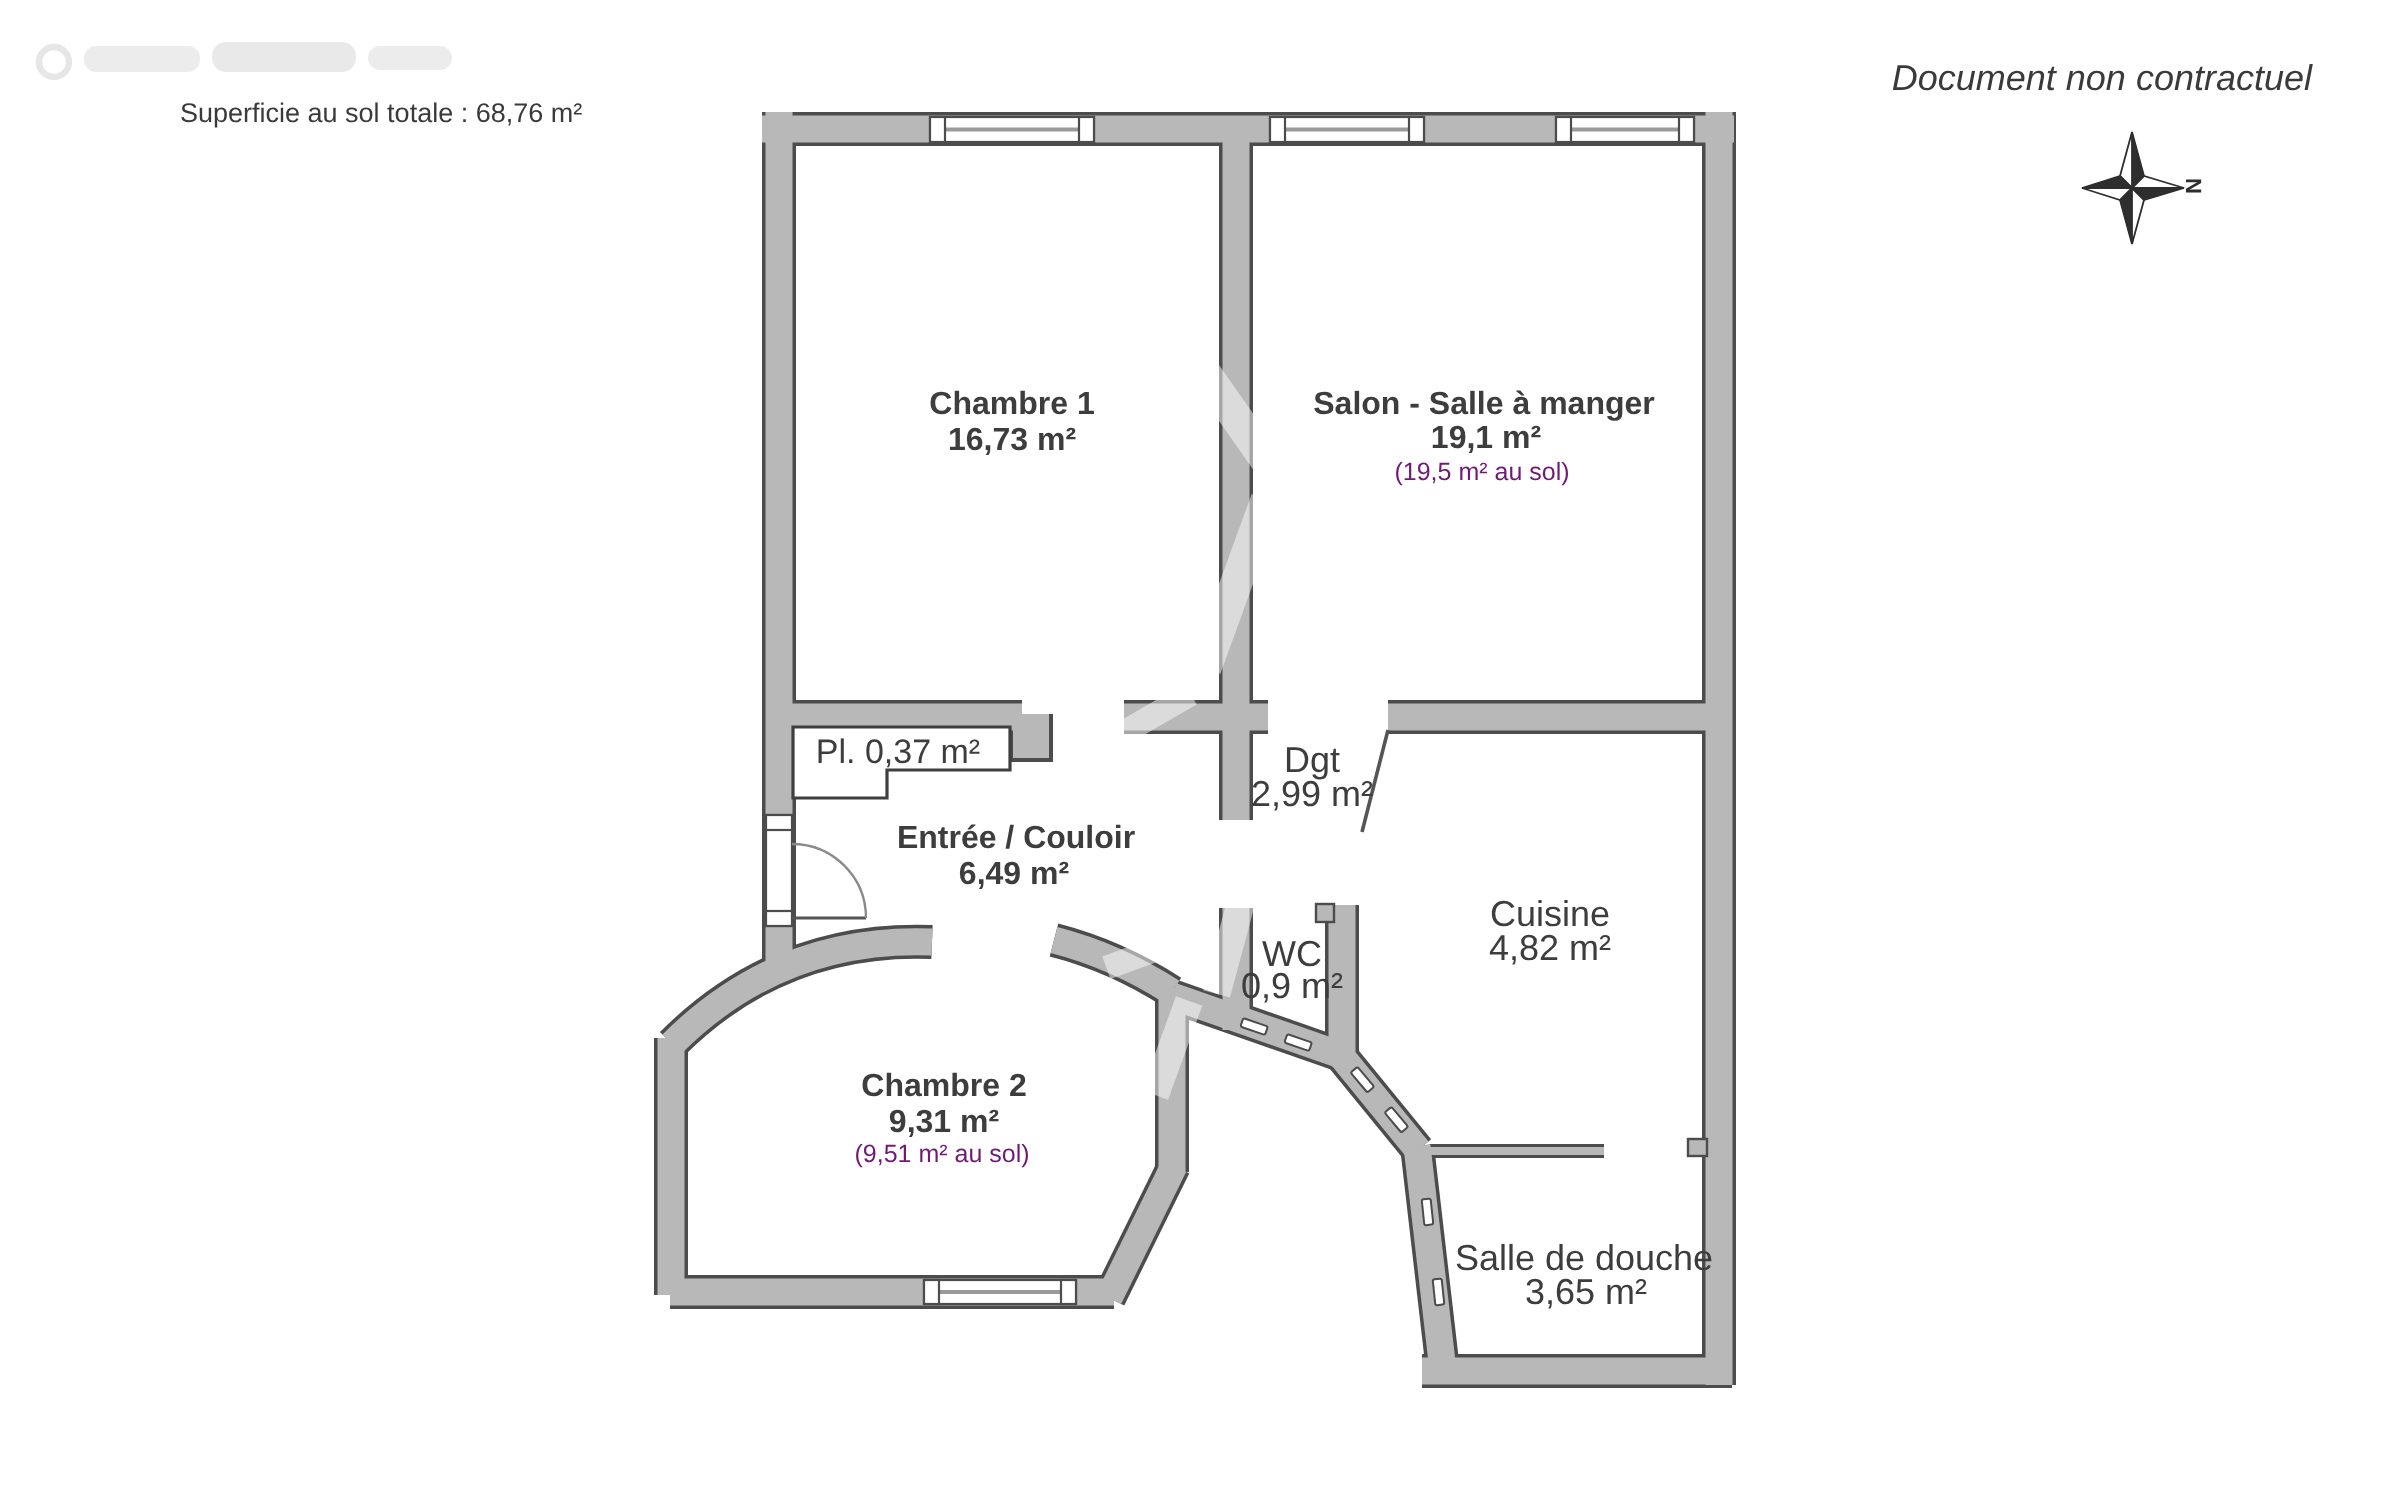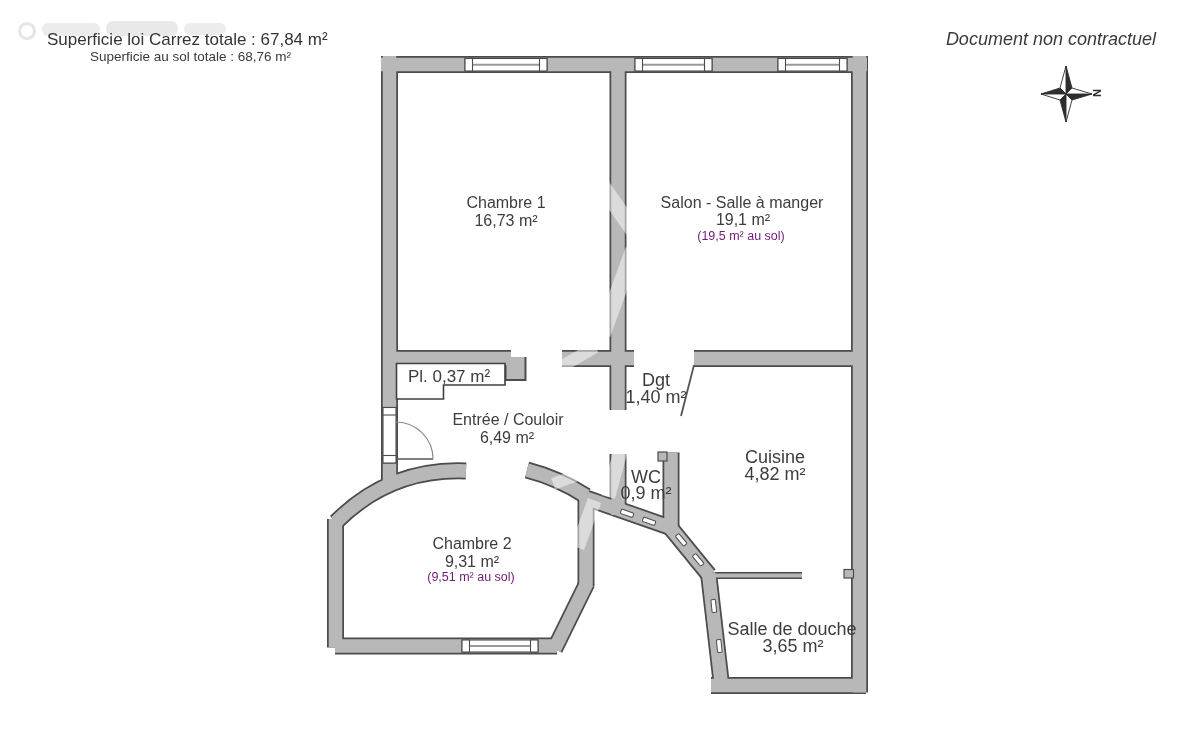--- a/index.html
+++ b/index.html
@@ -2,21 +2,21 @@
 <html><head>
 <meta charset="utf-8">
 <style>
   html,body{margin:0;padding:0;background:#ffffff;}
   body{width:1200px;height:754px;position:relative;overflow:hidden;
        font-family:"Liberation Sans","DejaVu Sans",sans-serif;color:#3d3d3d;}
   .stage{position:absolute;inset:0;}
   svg.plan{position:absolute;left:0;top:0;}
   .lbl{position:absolute;transform:translate(-50%,-50%);white-space:nowrap;
        text-align:center;color:#3d3d3d;line-height:1;}
-  .f16{font-size:16px;}
+  .f16{font-size:16px;font-weight:bold;}
   .f15{font-size:18px;}
   .f14{font-size:17px;}
   .f12{font-size:12.5px;color:#701a75;}
   .hdr1{position:absolute;left:47px;top:30px;font-size:17px;color:#343434;}
   .hdr2{position:absolute;left:47px;top:49px;font-size:13.5px;color:#3a3a3a;margin-left:43px;}
   .disc{position:absolute;right:44px;top:29px;font-size:18px;font-style:italic;color:#3a3a3a;}
 </style>
 </head>
 <body>
 
@@ -149,38 +149,37 @@
         <path d="M1092,94 L1072,88  L1066,94 Z" fill="#ffffff"></path>
         <path d="M1066,122 L1060,100 L1066,94 Z" fill="#2e2e2e"></path>
         <path d="M1066,122 L1072,100 L1066,94 Z" fill="#ffffff"></path>
         <path d="M1041,94 L1060,88  L1066,94 Z" fill="#2e2e2e"></path>
         <path d="M1041,94 L1060,100 L1066,94 Z" fill="#ffffff"></path>
       </g>
       <text x="1097" y="97" transform="rotate(90 1097 93)" font-size="11" fill="#2e2e2e" font-family="Liberation Sans, DejaVu Sans, sans-serif" font-weight="bold" text-anchor="middle">N</text>
     </g>
   </svg>
 
-  <div class="hdr1">Superficie loi Carrez totale :  67,84 m²</div>
   <div class="hdr2">Superficie au sol totale :  68,76 m²</div>
   <div class="disc">Document non contractuel</div>
 
   <div class="lbl f16" style="left:506px;top:203px">Chambre 1</div>
   <div class="lbl f16" style="left:506px;top:221px">16,73 m²</div>
 
   <div class="lbl f16" style="left:742px;top:203px">Salon - Salle à manger</div>
   <div class="lbl f16" style="left:743px;top:220px">19,1 m²</div>
   <div class="lbl f12" style="left:741px;top:236px">(19,5 m² au sol)</div>
 
   <div class="lbl f14" style="left:449px;top:376px">Pl. 0,37 m²</div>
 
   <div class="lbl f16" style="left:508px;top:420px">Entrée / Couloir</div>
   <div class="lbl f16" style="left:507px;top:438px">6,49 m²</div>
 
   <div class="lbl f15" style="left:656px;top:380px">Dgt</div>
-  <div class="lbl f15" style="left:656px;top:397px">1,40 m²</div>
+  <div class="lbl f15" style="left:656px;top:397px">2,99 m²</div>
 
   <div class="lbl f15" style="left:646px;top:477px">WC</div>
   <div class="lbl f15" style="left:646px;top:493px">0,9 m²</div>
 
   <div class="lbl f15" style="left:775px;top:457px">Cuisine</div>
   <div class="lbl f15" style="left:775px;top:474px">4,82 m²</div>
 
   <div class="lbl f16" style="left:472px;top:544px">Chambre 2</div>
   <div class="lbl f16" style="left:472px;top:562px">9,31 m²</div>
   <div class="lbl f12" style="left:471px;top:577px">(9,51 m² au sol)</div>

